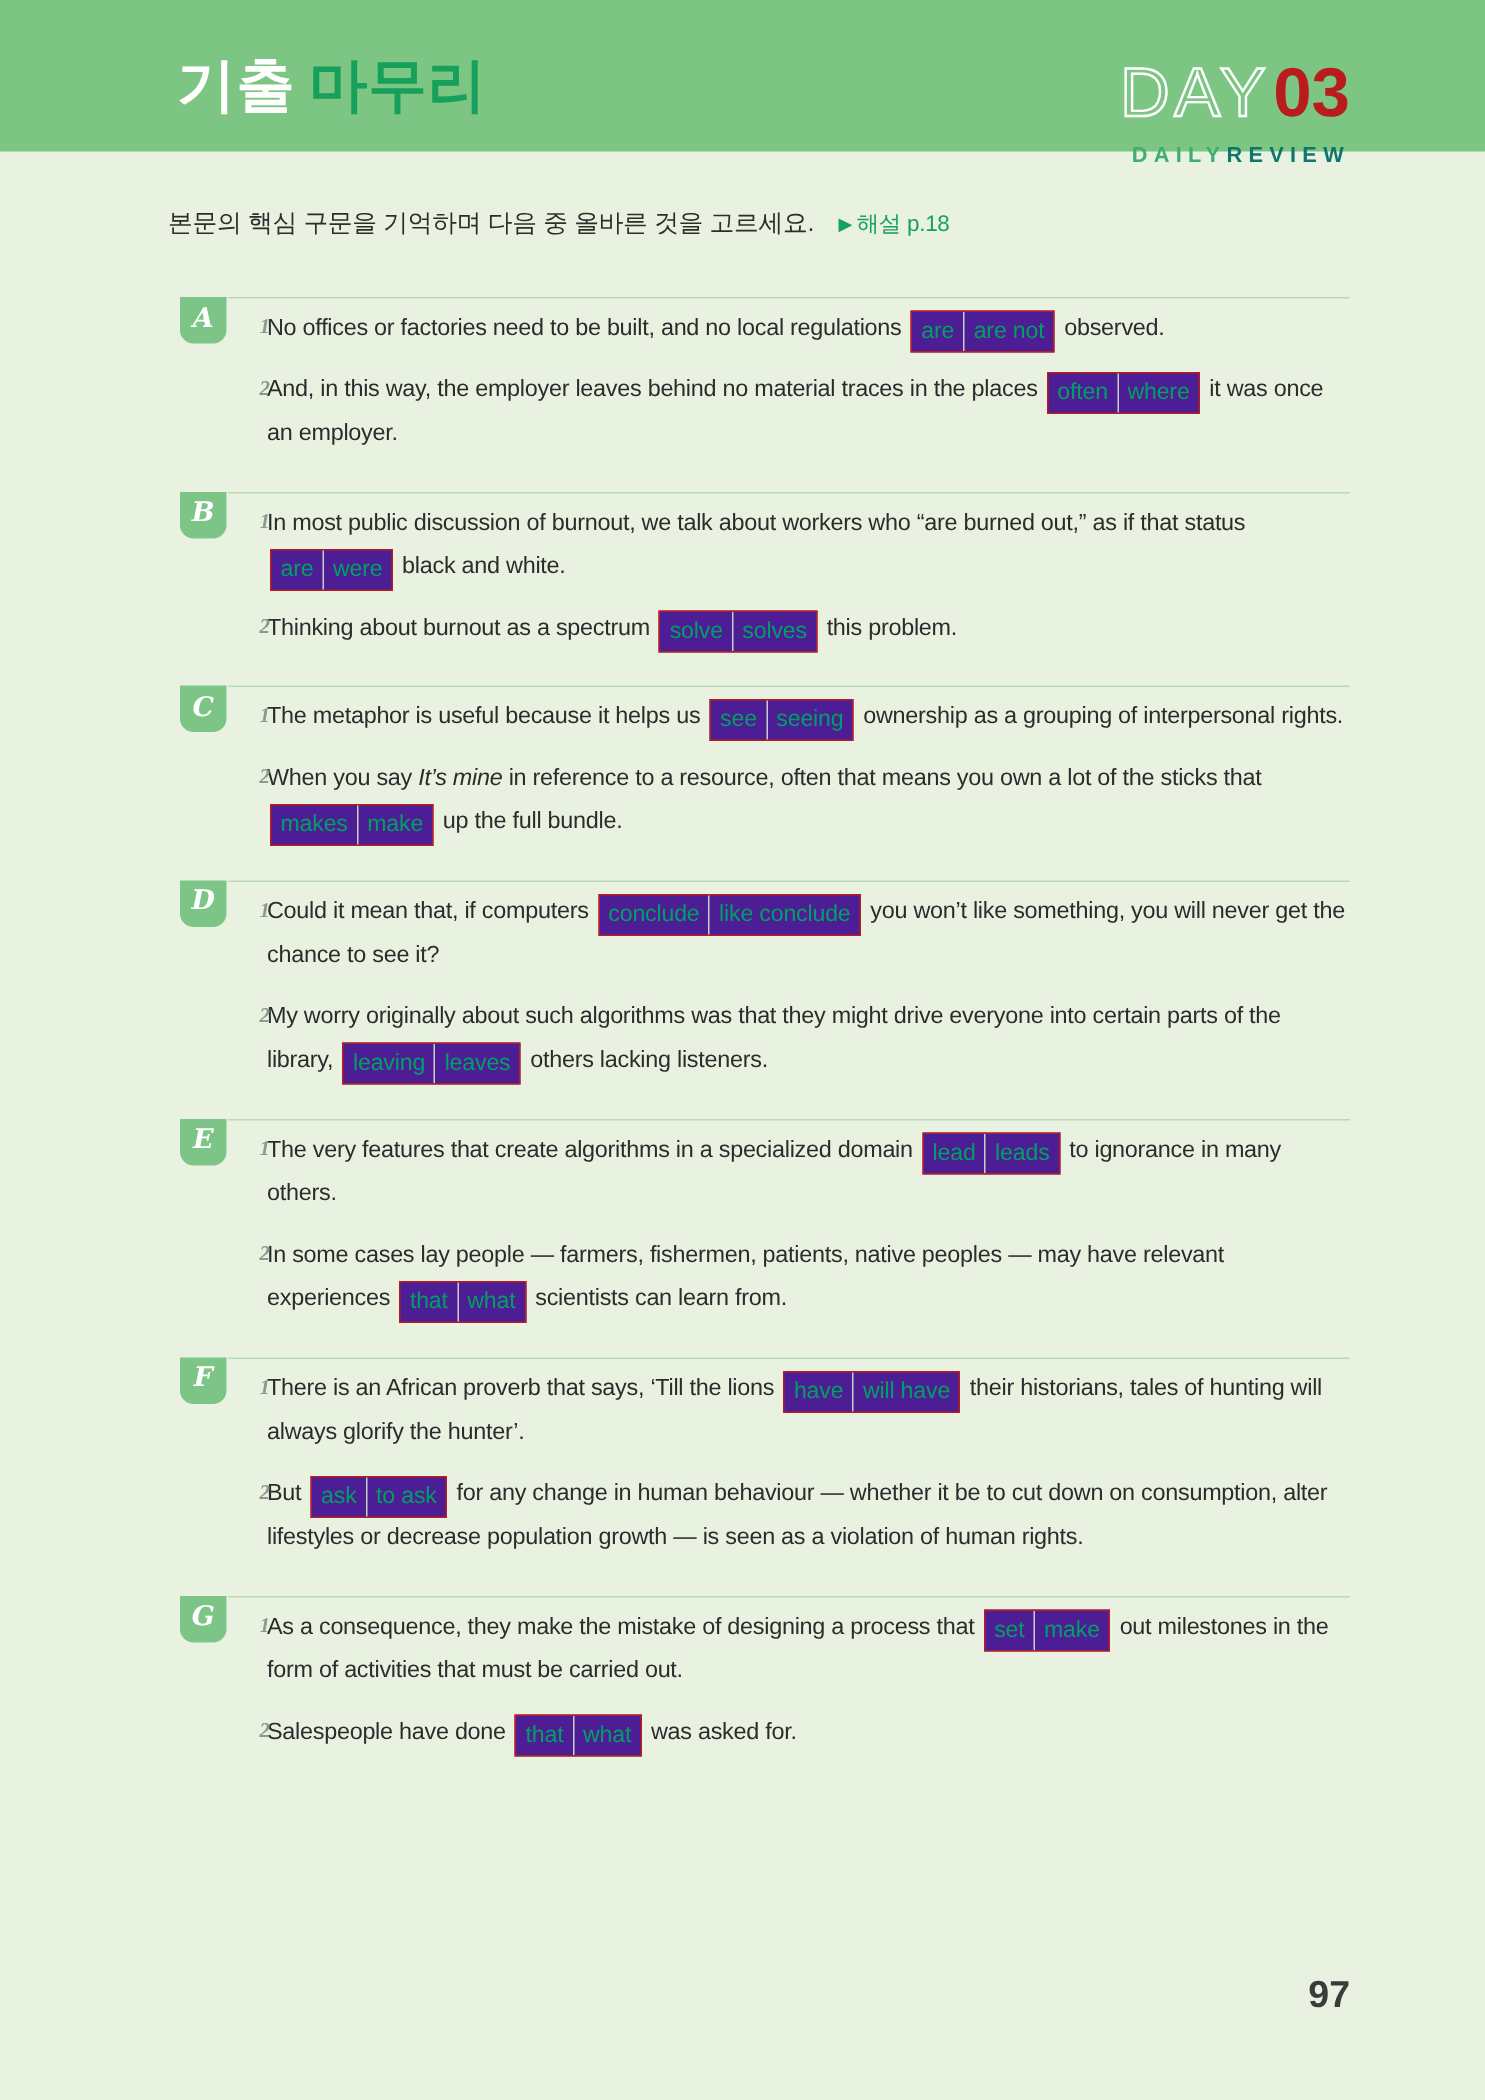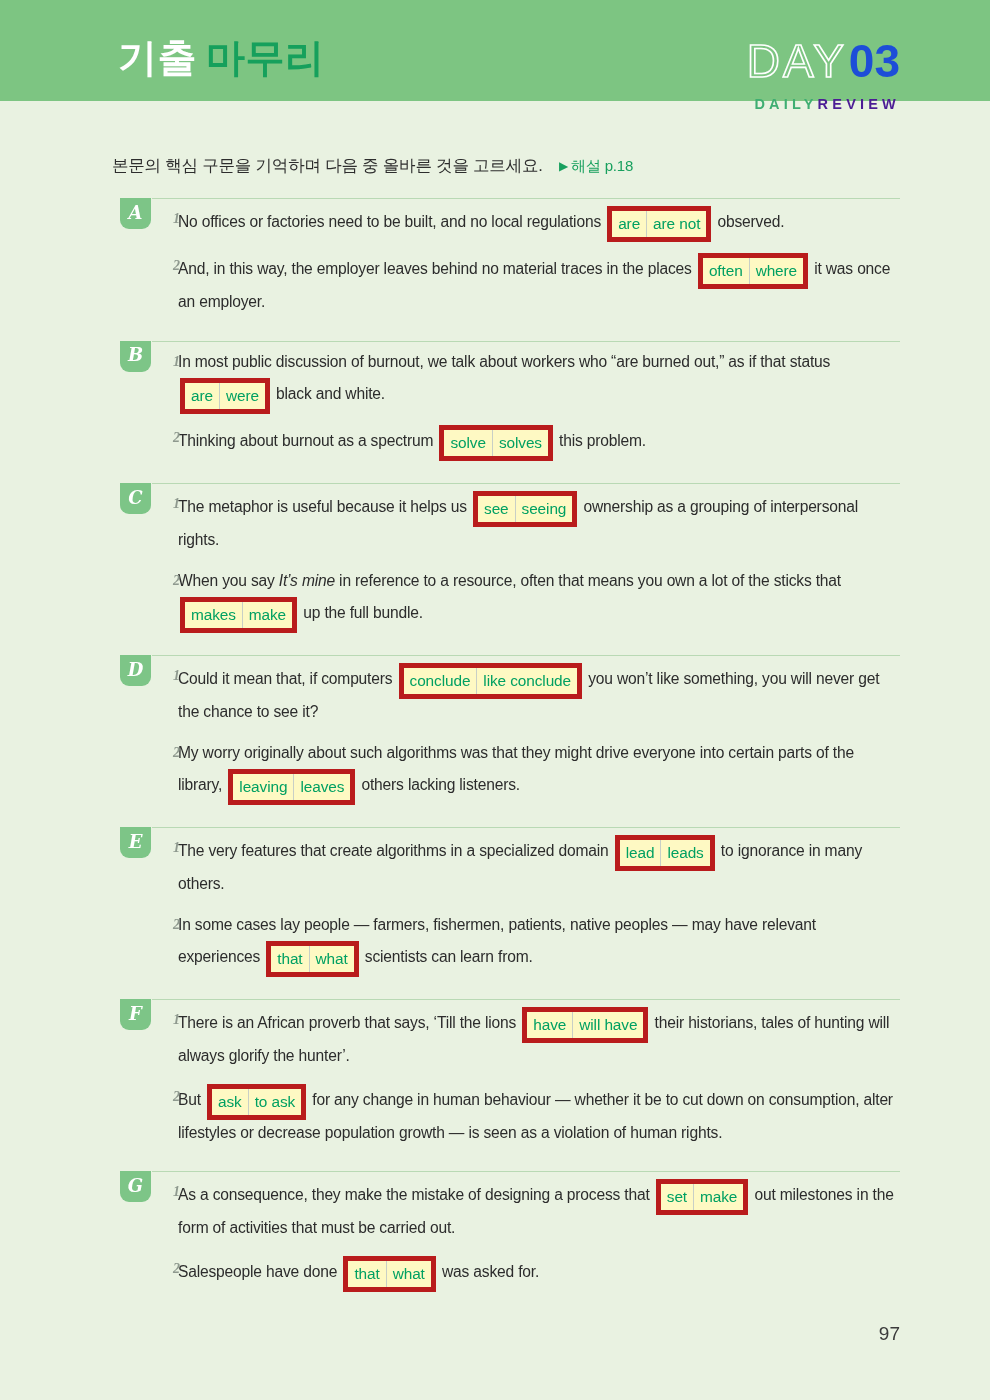--- a/index.html
+++ b/index.html
@@ -50,41 +50,41 @@
     letter-spacing: 3px;
     white-space: nowrap;
   }
   .day-word {
     color: transparent;
     -webkit-text-stroke: 1.6px #ffffff;
     font-weight: 400;
     margin-left: 16px;
   }
   .day-num {
-    color: #1d4ed8;
+    color: #b91c1c;
     font-weight: bold;
     -webkit-text-stroke: 0;
     letter-spacing: 0px;
     margin-left: 2px;
   }
   .daily-review {
     margin-top: 13px;
     font-size: 14.5px;
     font-weight: bold;
     letter-spacing: 4.2px;
     white-space: nowrap;
   }
   .daily-review .dr1 { color: #3fae72; }
-  .daily-review .dr2 { color: #4c1d95; }
+  .daily-review .dr2 { color: #0f766e; }
 
   
   .instruction {
     position: absolute;
     left: 112px;
-    top: 155px;
+    top: 138px;
     font-size: 16.5px;
     color: #2d2d2d;
     white-space: nowrap;
     letter-spacing: -0.2px;
   }
   .instruction .ref {
     color: #18a05e;
     margin-left: 12px;
     font-size: 15px;
   }
@@ -159,22 +159,22 @@
     font-size: 14px;
     color: #8e998e;
     font-family: "Liberation Serif", serif;
     font-weight: bold;
   }
   .item .it { font-style: italic; }
 
   
   .choice {
     display: inline-block;
-    border: 5px solid #b91c1c;
-    background: #fef9c3;
+    border: 1px solid #b91c1c;
+    background: #4c1d95;
     vertical-align: baseline;
     line-height: 1;
     white-space: nowrap;
     margin: 0 2px;
     position: relative;
     top: 2px;
   }
   .choice .opt {
     display: inline-block;
     padding: 3px 6px 4px 6px;
@@ -185,23 +185,23 @@
   }
   .choice .opt + .opt {
     border-left: 1px solid #c8cfc6;
   }
 
   
   .page-number {
     position: absolute;
     right: 90px;
     bottom: 55px;
-    font-size: 19px;
+    font-size: 25px;
     color: #3b3b3b;
-    font-weight: normal;
+    font-weight: bold;
   }
 </style>
 </head>
 <body>
 
 <div class="header-band"></div>
 
 <div class="header-title">
   <span class="t1">기출</span><span class="t2">마무리</span>
 </div>

